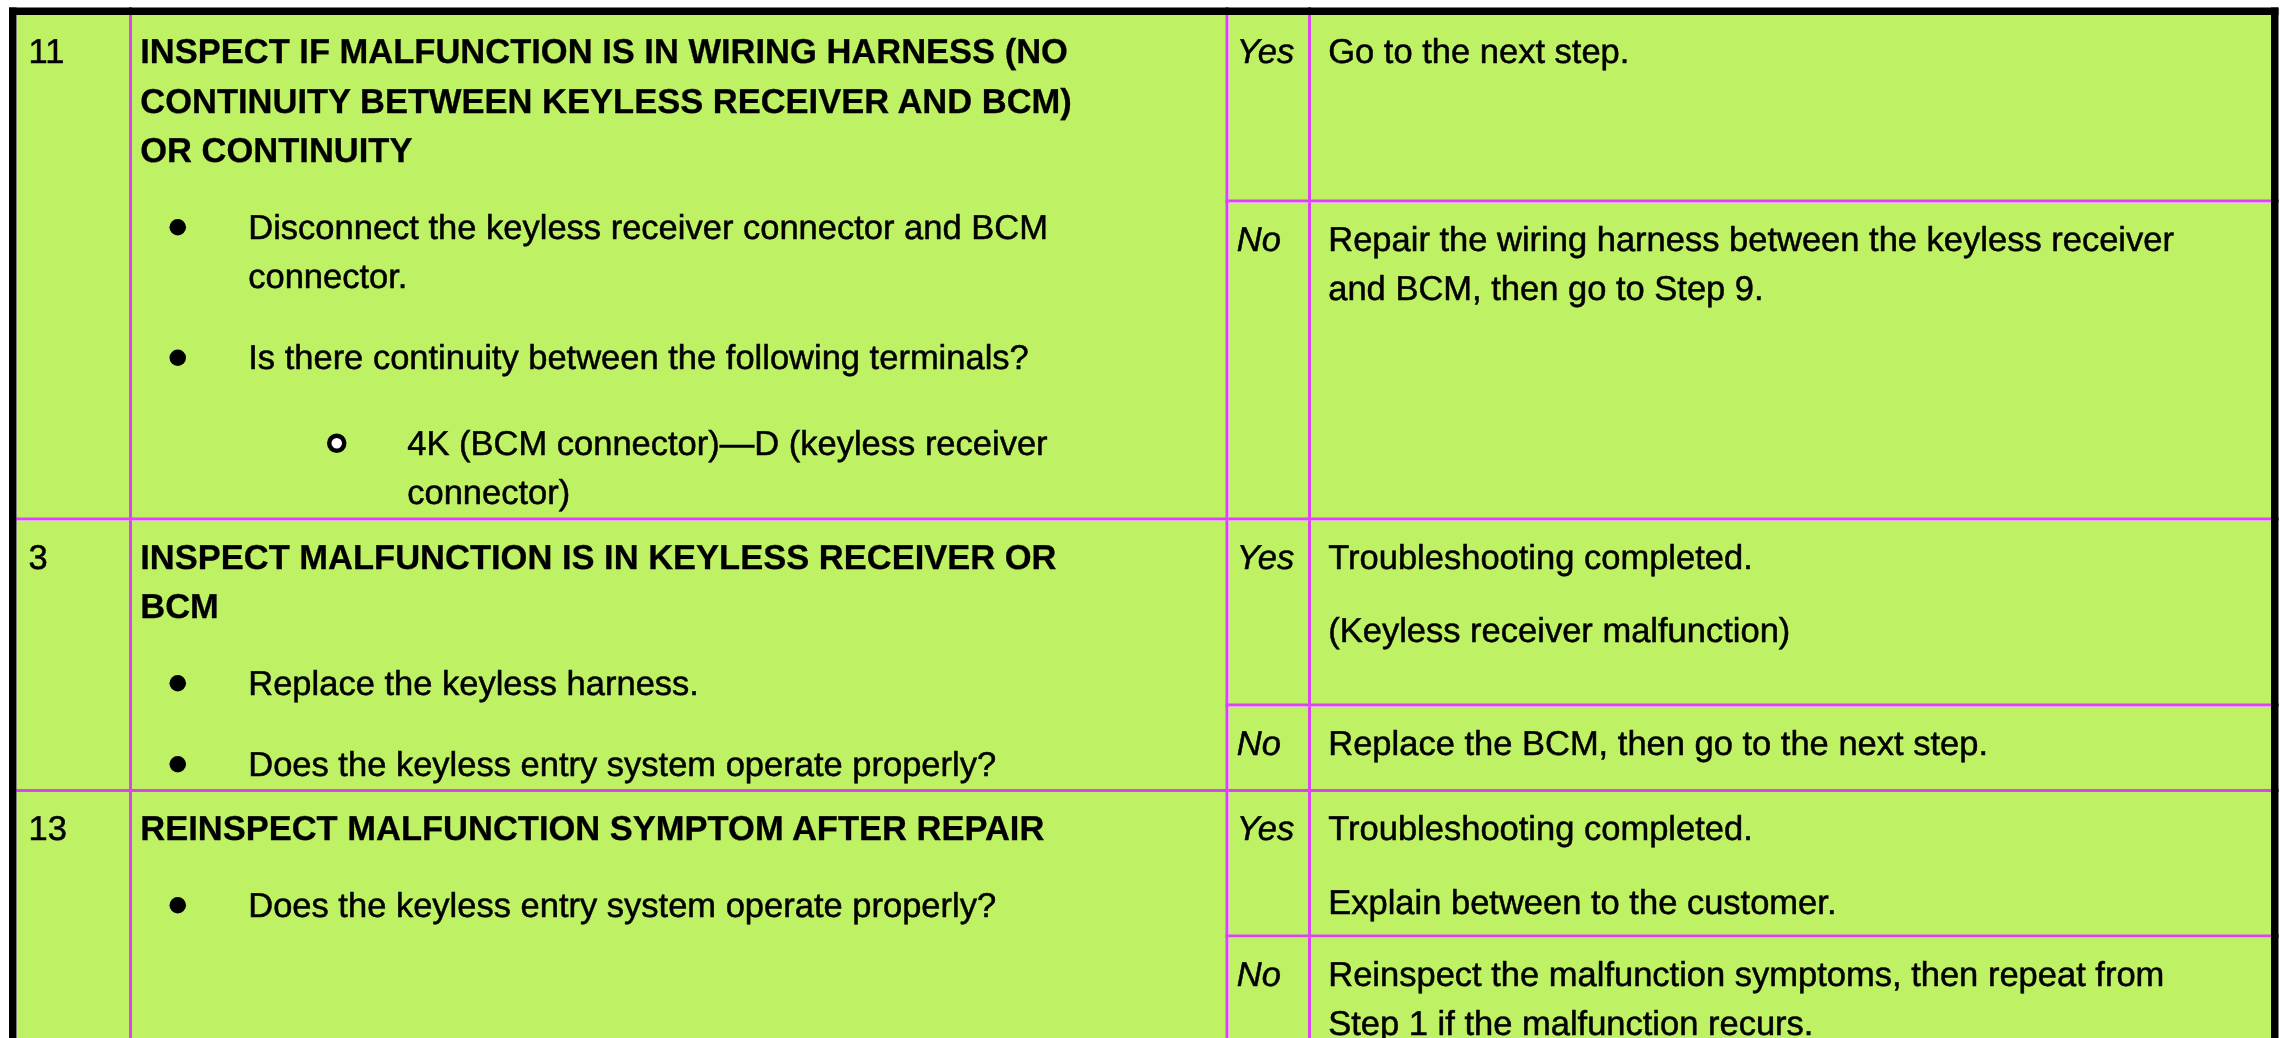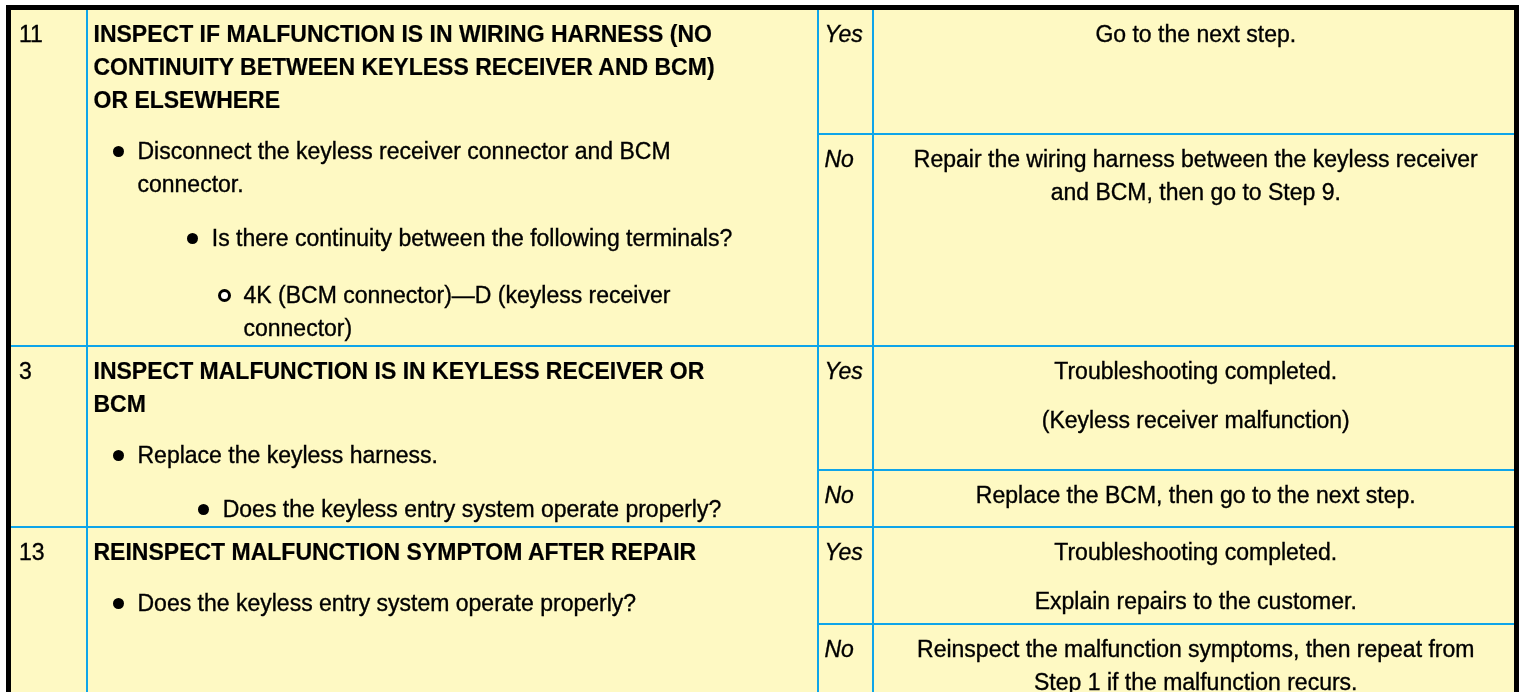--- a/index.html
+++ b/index.html
@@ -13,57 +13,57 @@
     color: #000;
   }
   table.ts-table {
     border-collapse: collapse;
     table-layout: fixed;
     width: 1508px;
     margin: 5px 0 0 6px;
     border: 5px solid #000;
   }
   td {
-    border: 2px solid #0ea5e9;
+    border: 2px solid #d946ef;
     vertical-align: top;
     padding: 0;
     overflow: hidden;
-    background: #fef9c3;
+    background: #bef264;
   }
   .line {
     font-size: 23px;
     line-height: 33px;
     white-space: nowrap;
     -webkit-text-stroke: 0.35px #000;
   }
   .line:empty { height: 16px; }
   td.step-cell {
     padding: 8px 4px 0 8px;
   }
   td.action-cell {
     padding: 8px 10px 0 6px;
   }
   td.answer-cell {
     padding: 8px 2px 0 6px;
     font-style: italic;
   }
   td.result-cell {
     padding: 8px 8px 0 12px;
-    text-align: center;
   }
   .step-title .line {
     font-weight: 700;
     -webkit-text-stroke: 0.2px #000;
   }
   .bullet {
     display: flex;
     align-items: flex-start;
+    gap: 28px;
   }
   .bullet.first { margin-top: 18px; }
-  .bullet.next  { margin-top: 21px; justify-content: center; }
+  .bullet.next  { margin-top: 21px; }
   .bullet.l1 { margin-left: 19px; }
   .bullet.l2 { margin-left: 124px; margin-top: 24px; }
   .marker {
     flex: 0 0 auto;
     border-radius: 50%;
     box-sizing: border-box;
   }
   .marker.filled {
     width: 11px; height: 11px;
     background: #000;
@@ -89,21 +89,21 @@
   <tbody>
 
     <tr style="height:123px">
       <td class="step-cell" rowspan="2">
         <div class="line">11</div>
       </td>
       <td class="action-cell" rowspan="2">
         <div class="step-title">
           <div class="line">INSPECT IF MALFUNCTION IS IN WIRING HARNESS (NO</div>
           <div class="line">CONTINUITY BETWEEN KEYLESS RECEIVER AND BCM)</div>
-          <div class="line">OR ELSEWHERE</div>
+          <div class="line">OR CONTINUITY</div>
         </div>
         <div class="bullet l1 first">
           <span class="marker filled"></span>
           <div>
             <div class="line">Disconnect the keyless receiver connector and BCM</div>
             <div class="line">connector.</div>
           </div>
         </div>
         <div class="bullet l1 next">
           <span class="marker filled"></span>
@@ -190,21 +190,21 @@
             <div class="line">Does the keyless entry system operate properly?</div>
           </div>
         </div>
       </td>
       <td class="answer-cell">
         <div class="line">Yes</div>
       </td>
       <td class="result-cell">
         <div class="line">Troubleshooting completed.</div>
         <div class="line"></div>
-        <div class="line">Explain repairs to the customer.</div>
+        <div class="line">Explain between to the customer.</div>
       </td>
     </tr>
     <tr style="height:72px">
       <td class="answer-cell">
         <div class="line">No</div>
       </td>
       <td class="result-cell">
         <div class="line">Reinspect the malfunction symptoms, then repeat from</div>
         <div class="line">Step 1 if the malfunction recurs.</div>
       </td>

